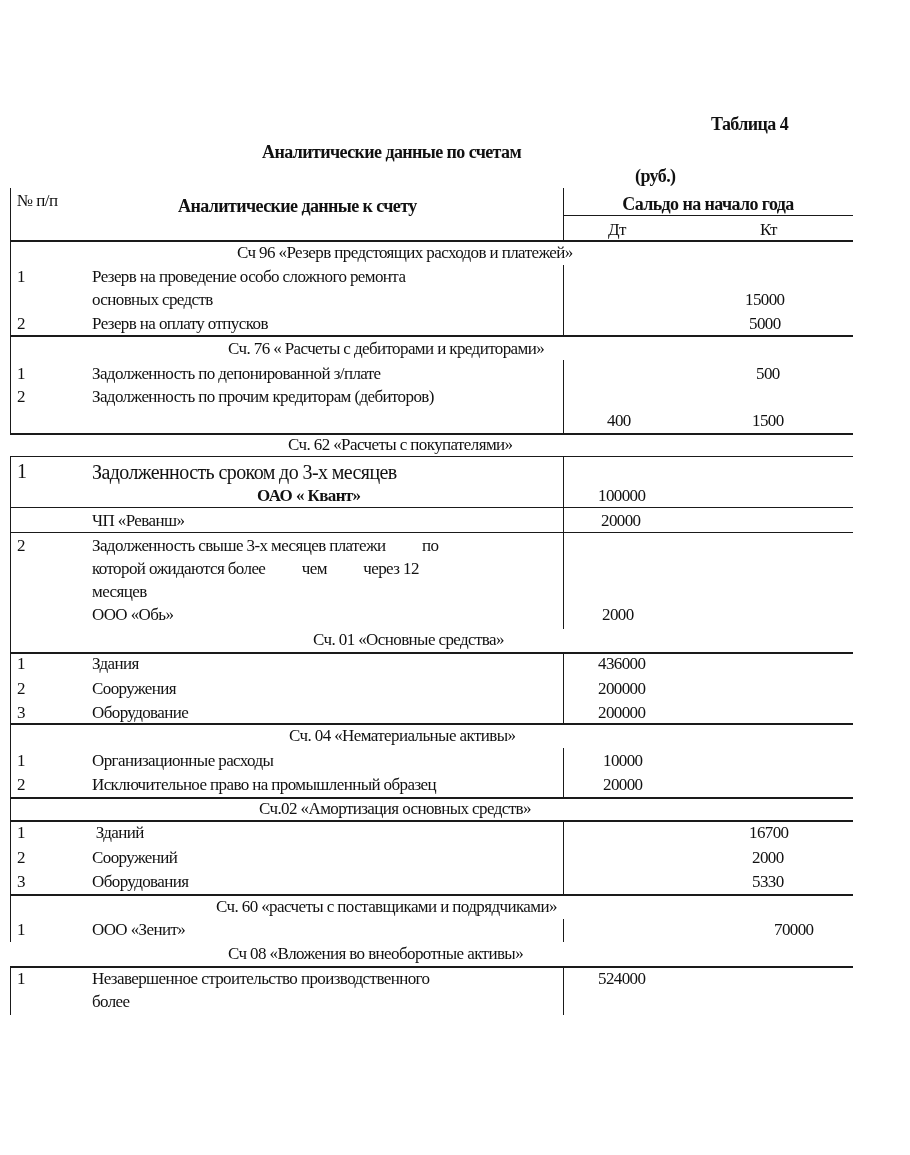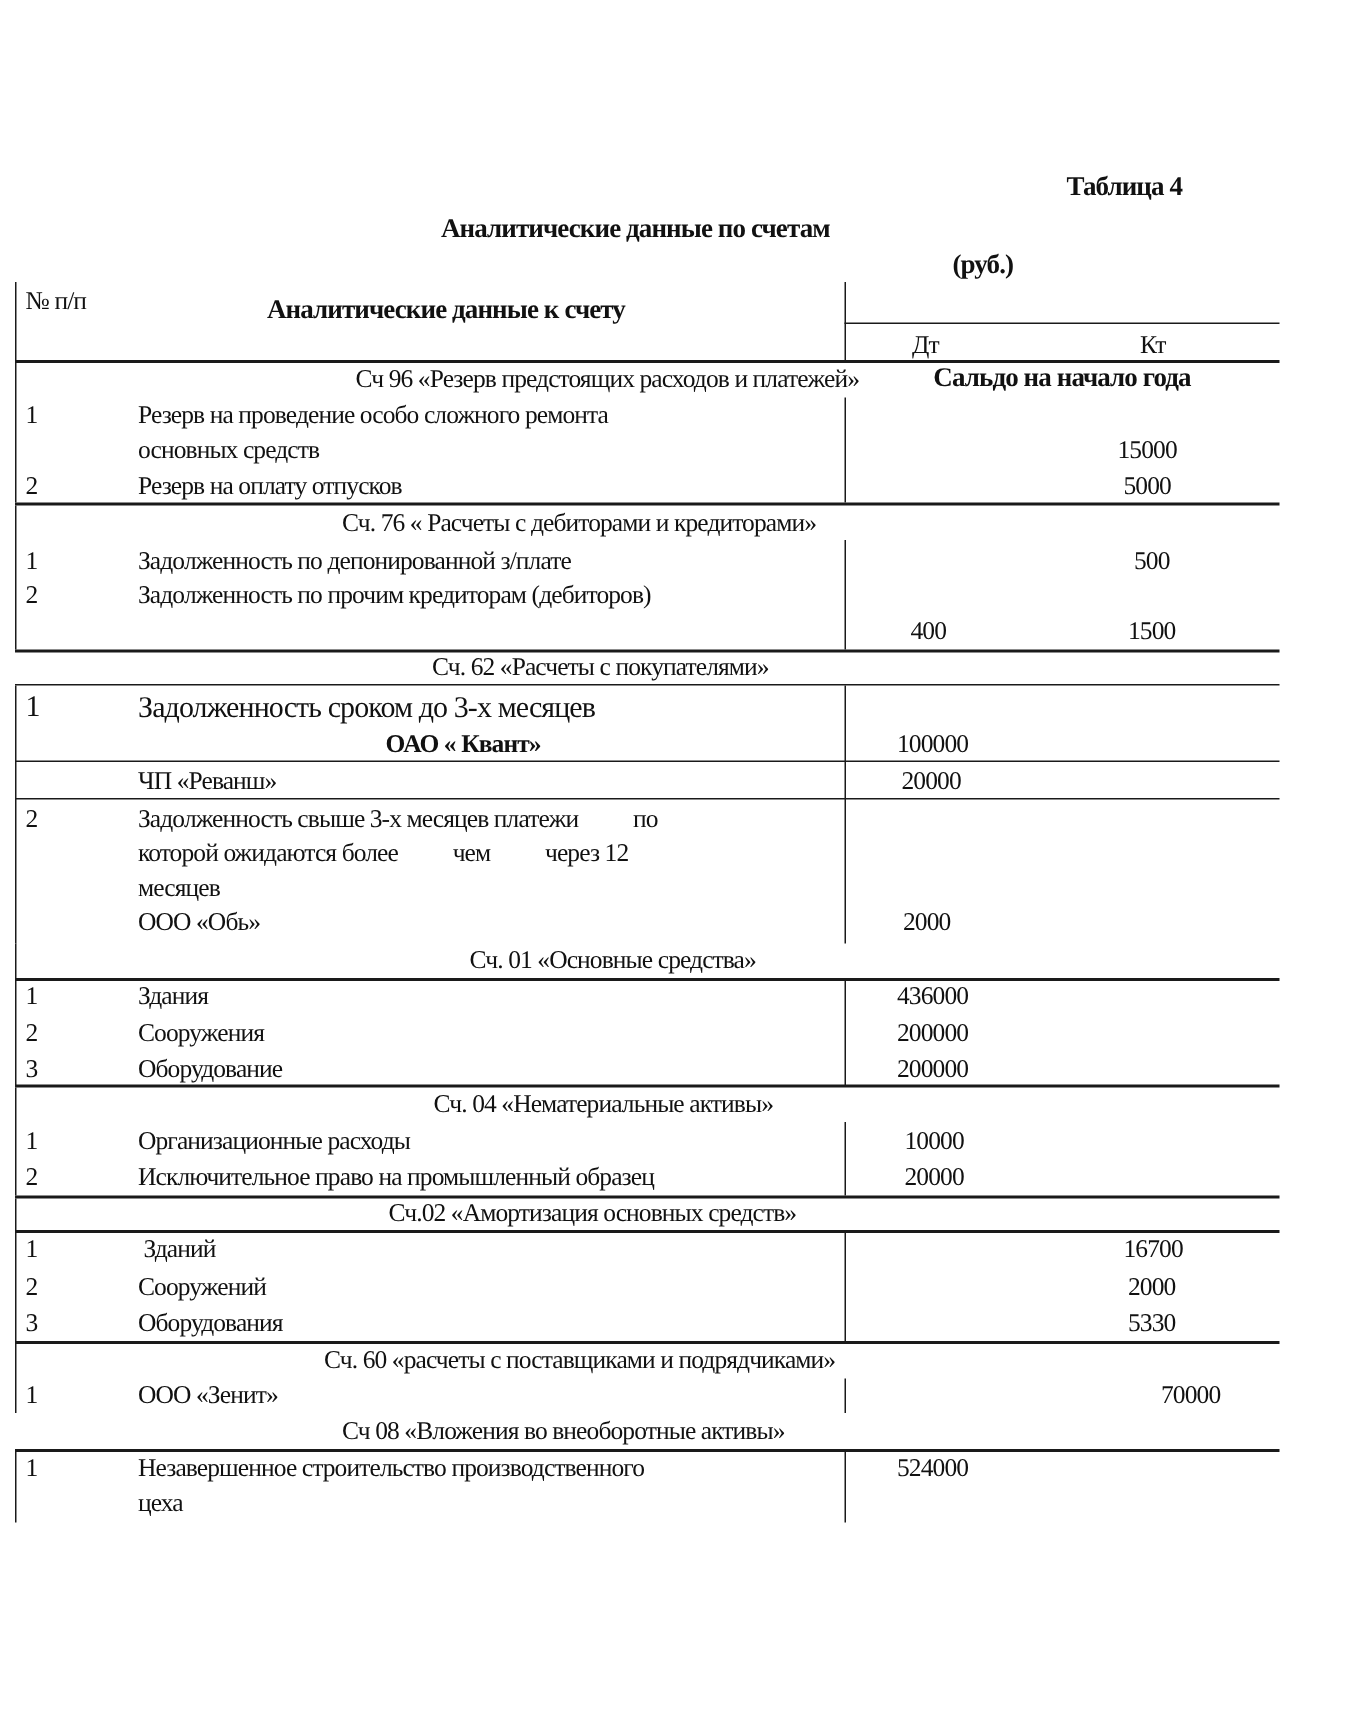--- a/index.html
+++ b/index.html
@@ -10,30 +10,30 @@
   .b { font-weight: bold; }
   .hline { position: absolute; height: 0; border-top: 2px solid #1a1a1a; }
   .hline.thin { border-top-width: 1.3px; }
   .vline { position: absolute; width: 0; border-left: 1.5px solid #1a1a1a; }
   .center { text-align: center; }
 </style>
 </head>
 <body>
 
 <div class="abs t b" style="left:711px; top:114px; font-size:18px;">Таблица 4</div>
-<div class="abs t b" style="left:262px; top:142px; font-size:18px;margin-left:32px;">Аналитические данные по счетам</div>
+<div class="abs t b" style="left:262px; top:142px; font-size:18px;">Аналитические данные по счетам</div>
 <div class="abs t b" style="left:635px; top:166px; font-size:18px;">(руб.)</div>
 
 <div>
 
   <div class="vline" style="left:10px; top:188px; height:54px;"></div>
   <div class="vline" style="left:563px; top:188px; height:54px;"></div>
   <div class="abs t" style="left:17px; top:191px;">№ п/п</div>
   <div class="abs t b" style="left:178px; top:196px; font-size:18px;">Аналитические данные к счету</div>
-  <div class="abs t b" style="left:563px; width:290px; top:194px; font-size:18px;margin-top:47px;">
+  <div class="abs t b" style="left:563px; width:290px; top:194px; font-size:18px;">
       <div class="center">Сальдо на начало года</div>
     </div>
   <div class="hline thin" style="left:563px; width:290px; top:215px;"></div>
   <div class="abs t" style="left:608px; top:220px;">Дт</div>
   <div class="abs t" style="left:760px; top:220px;">Кт</div>
   <div class="hline" style="left:10px; width:843px; top:240px;"></div>
 
   <div class="vline" style="left:10px; top:242px; height:93px;"></div>
   <div class="abs t" style="left:217px; top:243px;margin-left:20px;">Сч 96 «Резерв предстоящих расходов и платежей»</div>
   <div class="vline" style="left:563px; top:265px; height:70px;"></div>
@@ -158,16 +158,16 @@
     <div class="abs t" style="left:746px; top:920px;margin-left:28px;">70000</div>
   </div>
 
   <div class="abs t" style="left:228px; top:944px;">Сч 08 «Вложения во внеоборотные активы»</div>
   <div class="hline" style="left:10px; width:843px; top:966px;"></div>
   <div class="vline" style="left:10px; top:968px; height:47px;"></div>
   <div class="vline" style="left:563px; top:968px; height:47px;"></div>
   <div>
     <div class="abs t" style="left:17px; top:969px;">1</div>
     <div class="abs t" style="left:92px; top:969px;">Незавершенное строительство производственного</div>
-    <div class="abs t" style="left:92px; top:992px;">цеха</div>
+    <div class="abs t" style="left:92px; top:992px;">более</div>
     <div class="abs t" style="left:598px; top:969px;">524000</div>
   </div>
 </div>
 
 </body></html>

